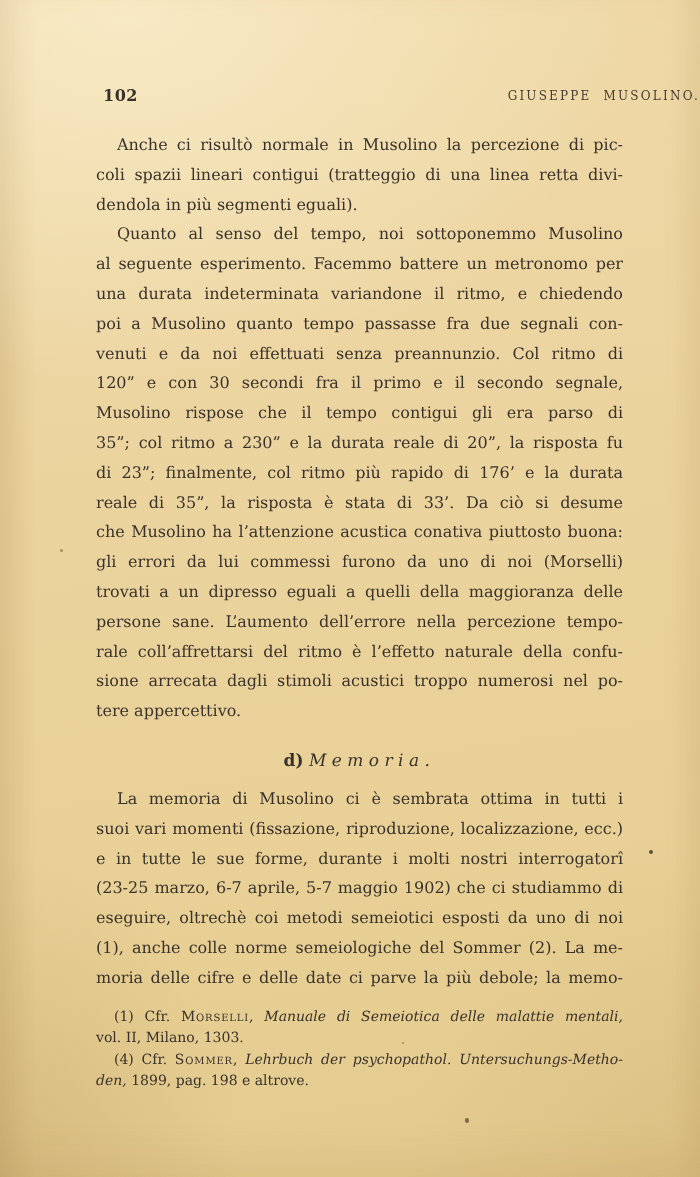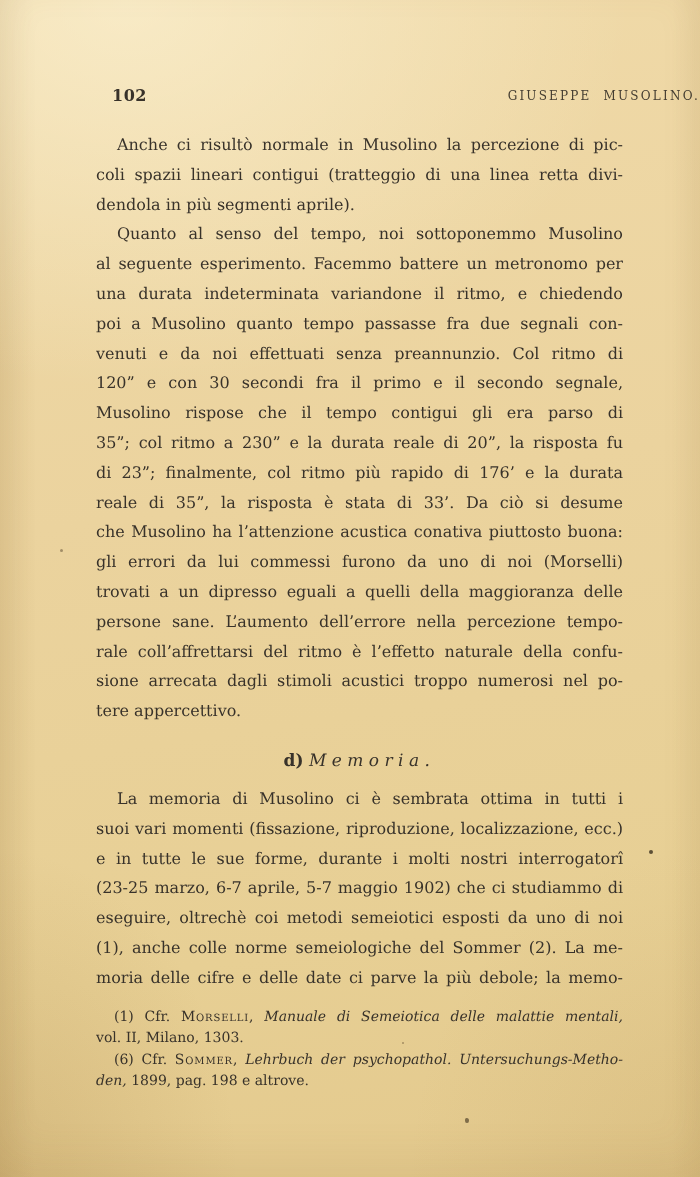--- a/index.html
+++ b/index.html
@@ -12,21 +12,21 @@
     background:
       radial-gradient(120% 55% at 18% 0%, rgba(255,248,222,0.55), rgba(255,248,222,0) 60%),
       radial-gradient(55% 45% at 0% 100%, rgba(150,112,52,0.20), rgba(150,112,52,0) 62%),
       radial-gradient(60% 40% at 100% 100%, rgba(160,122,58,0.12), rgba(160,122,58,0) 70%),
       linear-gradient(to right, rgba(140,104,48,0.12), rgba(140,104,48,0) 5%),
       linear-gradient(to left, rgba(140,104,48,0.07), rgba(140,104,48,0) 4%),
       linear-gradient(172deg, #f0daa9 0%, #ebd39e 42%, #e7cf94 78%, #e3c98d 100%);
     box-shadow: inset 0 -18px 40px rgba(145,108,50,0.10);
   }
   .pagenum{
-    position:absolute;left:112px;top:86px;
+    position:absolute;left:103px;top:86px;
     font-size:16px;font-weight:bold;letter-spacing:0.5px;
   }
   .runhead{
     position:absolute;left:0;right:0;top:89px;
     text-align:right;
     font-size:12px;letter-spacing:2.2px;word-spacing:6px;
     color:#443d31;
   }
   .textblock{
     position:absolute;left:96px;top:130px;width:527px;
@@ -66,21 +66,21 @@
 
 <div class="page">
 
   <span class="pagenum">102</span>
   <span class="runhead">GIUSEPPE MUSOLINO.</span>
 
   <div class="textblock">
     <div class="para">
         <div class="line first">Anche ci risultò normale in Musolino la percezione di pic-</div>
         <div class="line">coli spazii lineari contigui (tratteggio di una linea retta divi-</div>
-        <div class="line last">dendola in più segmenti aprile).</div>
+        <div class="line last">dendola in più segmenti eguali).</div>
       </div>
     <div class="para">
         <div class="line first">Quanto al senso del tempo, noi sottoponemmo Musolino</div>
         <div class="line">al seguente esperimento. Facemmo battere un metronomo per</div>
         <div class="line">una durata indeterminata variandone il ritmo, e chiedendo</div>
         <div class="line">poi a Musolino quanto tempo passasse fra due segnali con-</div>
         <div class="line">venuti e da noi effettuati senza preannunzio. Col ritmo di</div>
         <div class="line">120” e con 30 secondi fra il primo e il secondo segnale,</div>
         <div class="line">Musolino rispose che il tempo contigui gli era parso di</div>
         <div class="line">35”; col ritmo a 230” e la durata reale di 20”, la risposta fu</div>
@@ -104,21 +104,21 @@
         <div class="line">(1), anche colle norme semeiologiche del Sommer (2). La me-</div>
         <div class="line">moria delle cifre e delle date ci parve la più debole; la memo-</div>
       </div>
 
     <div class="footnotes">
       <div class="footnote">
           <div class="line first"><span class="seg-plain">(1) Cfr. </span><span class="seg-smallcaps">Morselli</span><span class="seg-plain">, </span><span class="seg-italic">Manuale di Semeiotica delle malattie mentali,</span></div>
           <div class="line last"><span class="seg-plain">vol. II, Milano, 1303.</span></div>
         </div>
       <div class="footnote">
-          <div class="line first"><span class="seg-plain">(6) Cfr. </span><span class="seg-smallcaps">Sommer</span><span class="seg-plain">, </span><span class="seg-italic">Lehrbuch der psychopathol. Untersuchungs-Metho-</span></div>
+          <div class="line first"><span class="seg-plain">(4) Cfr. </span><span class="seg-smallcaps">Sommer</span><span class="seg-plain">, </span><span class="seg-italic">Lehrbuch der psychopathol. Untersuchungs-Metho-</span></div>
           <div class="line last"><span class="seg-italic">den,</span><span class="seg-plain"> 1899, pag. 198 e altrove.</span></div>
         </div>
     </div>
   </div>
 
   <div class="speck" id="speck1"></div>
   <div class="speck" id="speck2"></div>
   <div class="speck" id="speck3"></div>
   <div class="speck" id="speck4"></div>
 </div>

